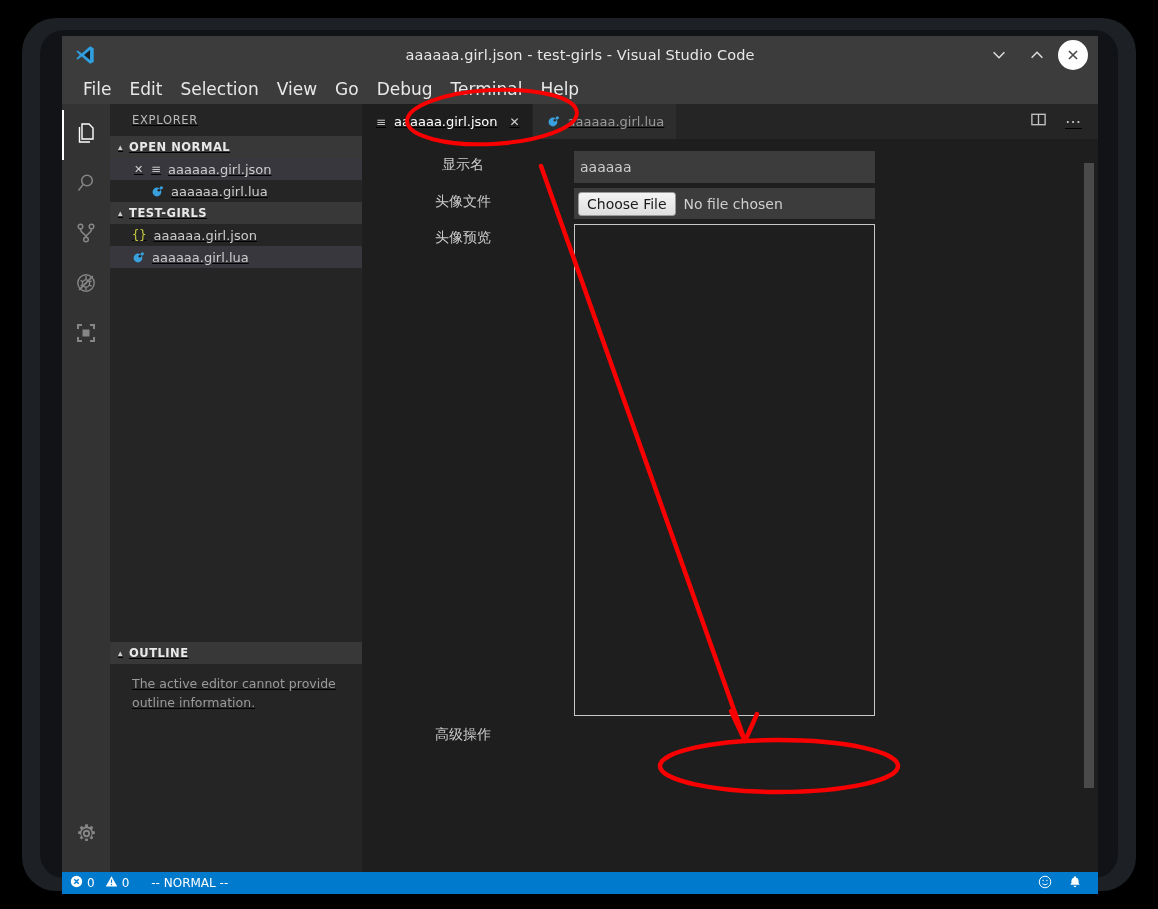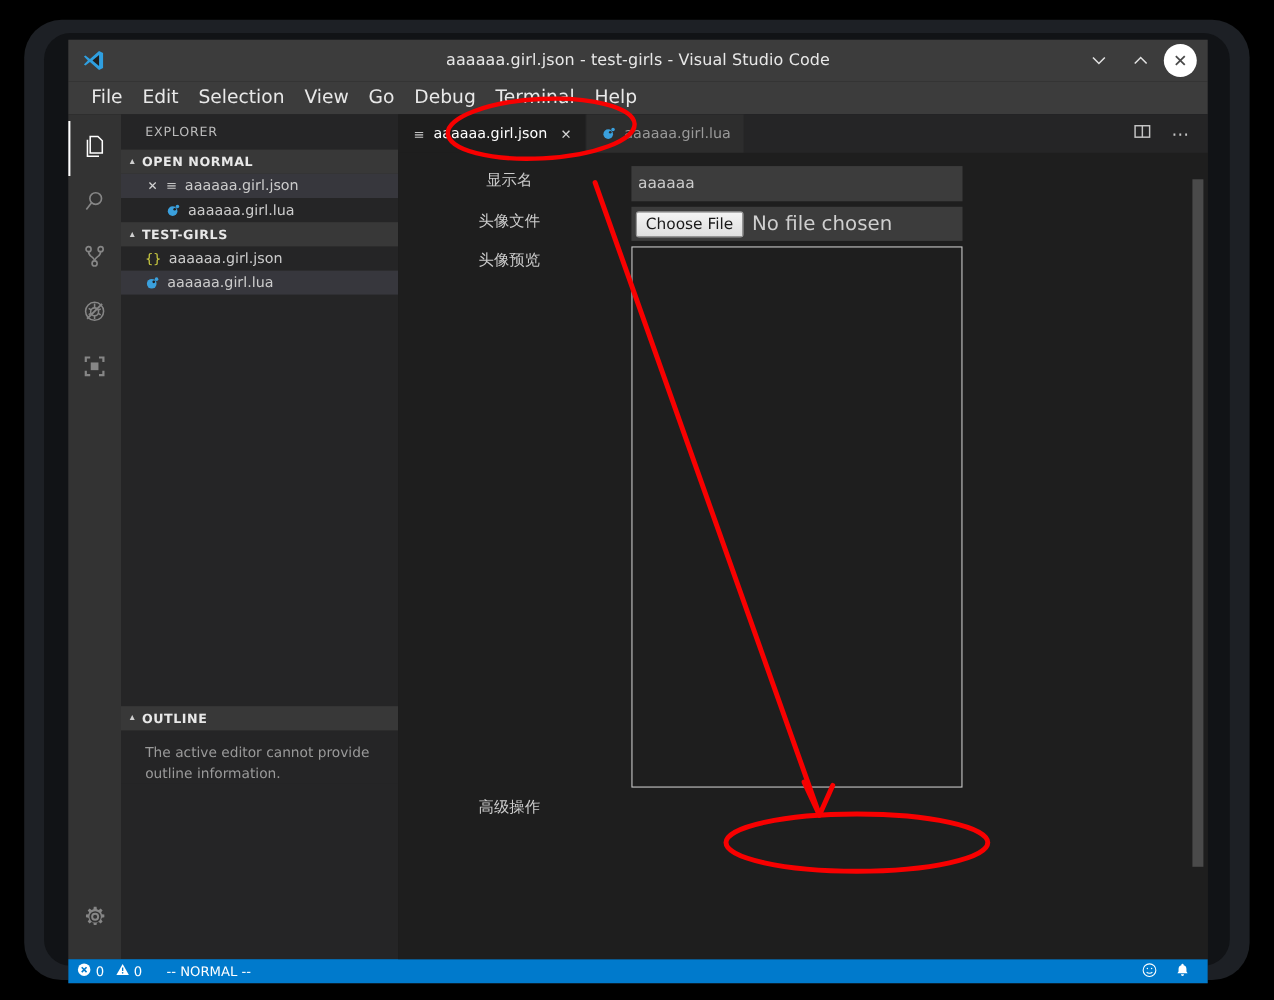--- a/index.html
+++ b/index.html
@@ -55,21 +55,21 @@
   .menubar {
     height: 30px; background:#3c3c3c; display:flex; align-items:center;
     padding-left: 12px; gap: 0px; flex: 0 0 30px;
   }
   .menuitem {
     color:#e8e8e8; font-size:17px; padding: 0 9px; line-height:30px;
     font-family:"DejaVu Sans","Liberation Sans",sans-serif;
   }
 
   
-  .wbody { flex: 1 1 auto; display:flex; min-height:0; }
+  .wbody { flex: 1 1 auto; display:flex; min-height:0;text-decoration:underline; }
 
   .activitybar {
     width: 48px; background:#333333; flex:0 0 48px;
     display:flex; flex-direction:column; align-items:center;
     padding-top: 6px;
   }
   .act {
     width:48px; height:50px; display:flex; align-items:center; justify-content:center;
     color:#868686; position:relative;
   }
@@ -144,21 +144,21 @@
   .filerow {
     width:100%; height:31px; background:#3c3c3c; display:flex; align-items:center;
     padding:0 4px; gap:8px;text-align:center;
   }
   .choosebtn {
     background: linear-gradient(#f4f4f4,#dedede);
     border:1px solid #9a9a9a; border-radius:3px;
     color:#1a1a1a; font-size:14px; padding:2px 8px; line-height:18px;
     font-family:"DejaVu Sans","Liberation Sans",sans-serif;
   }
-  .nofile { color:#cfcfcf; font-size:18px; }
+  .nofile { color:#cfcfcf; font-size:14px; }
   .preview {
     width:301px; height:492px; background:#1e1e1e; border:1px solid #c8c8c8;
   }
   .btn {
     width:100%; height:29px; background:#1f6fb2; color:#ffffff;
     display:flex; align-items:center; justify-content:center;
     font-size:14px; border:none; margin-bottom:6px;
     font-family:"DejaVu Sans","Liberation Sans",sans-serif;
   }
   .btn:last-child { margin-bottom:0; }

